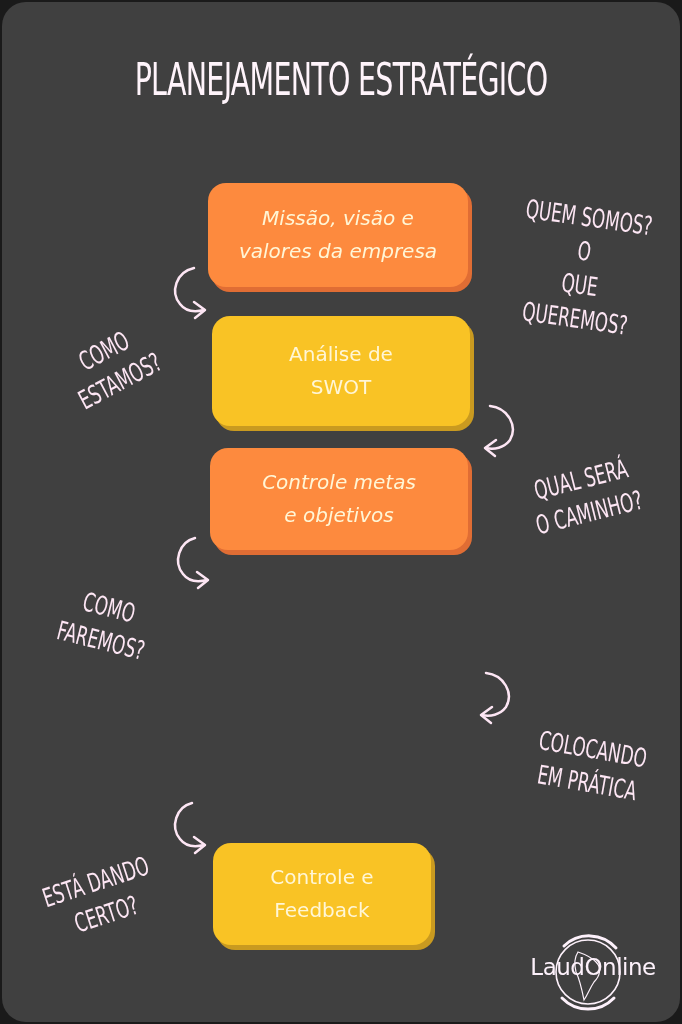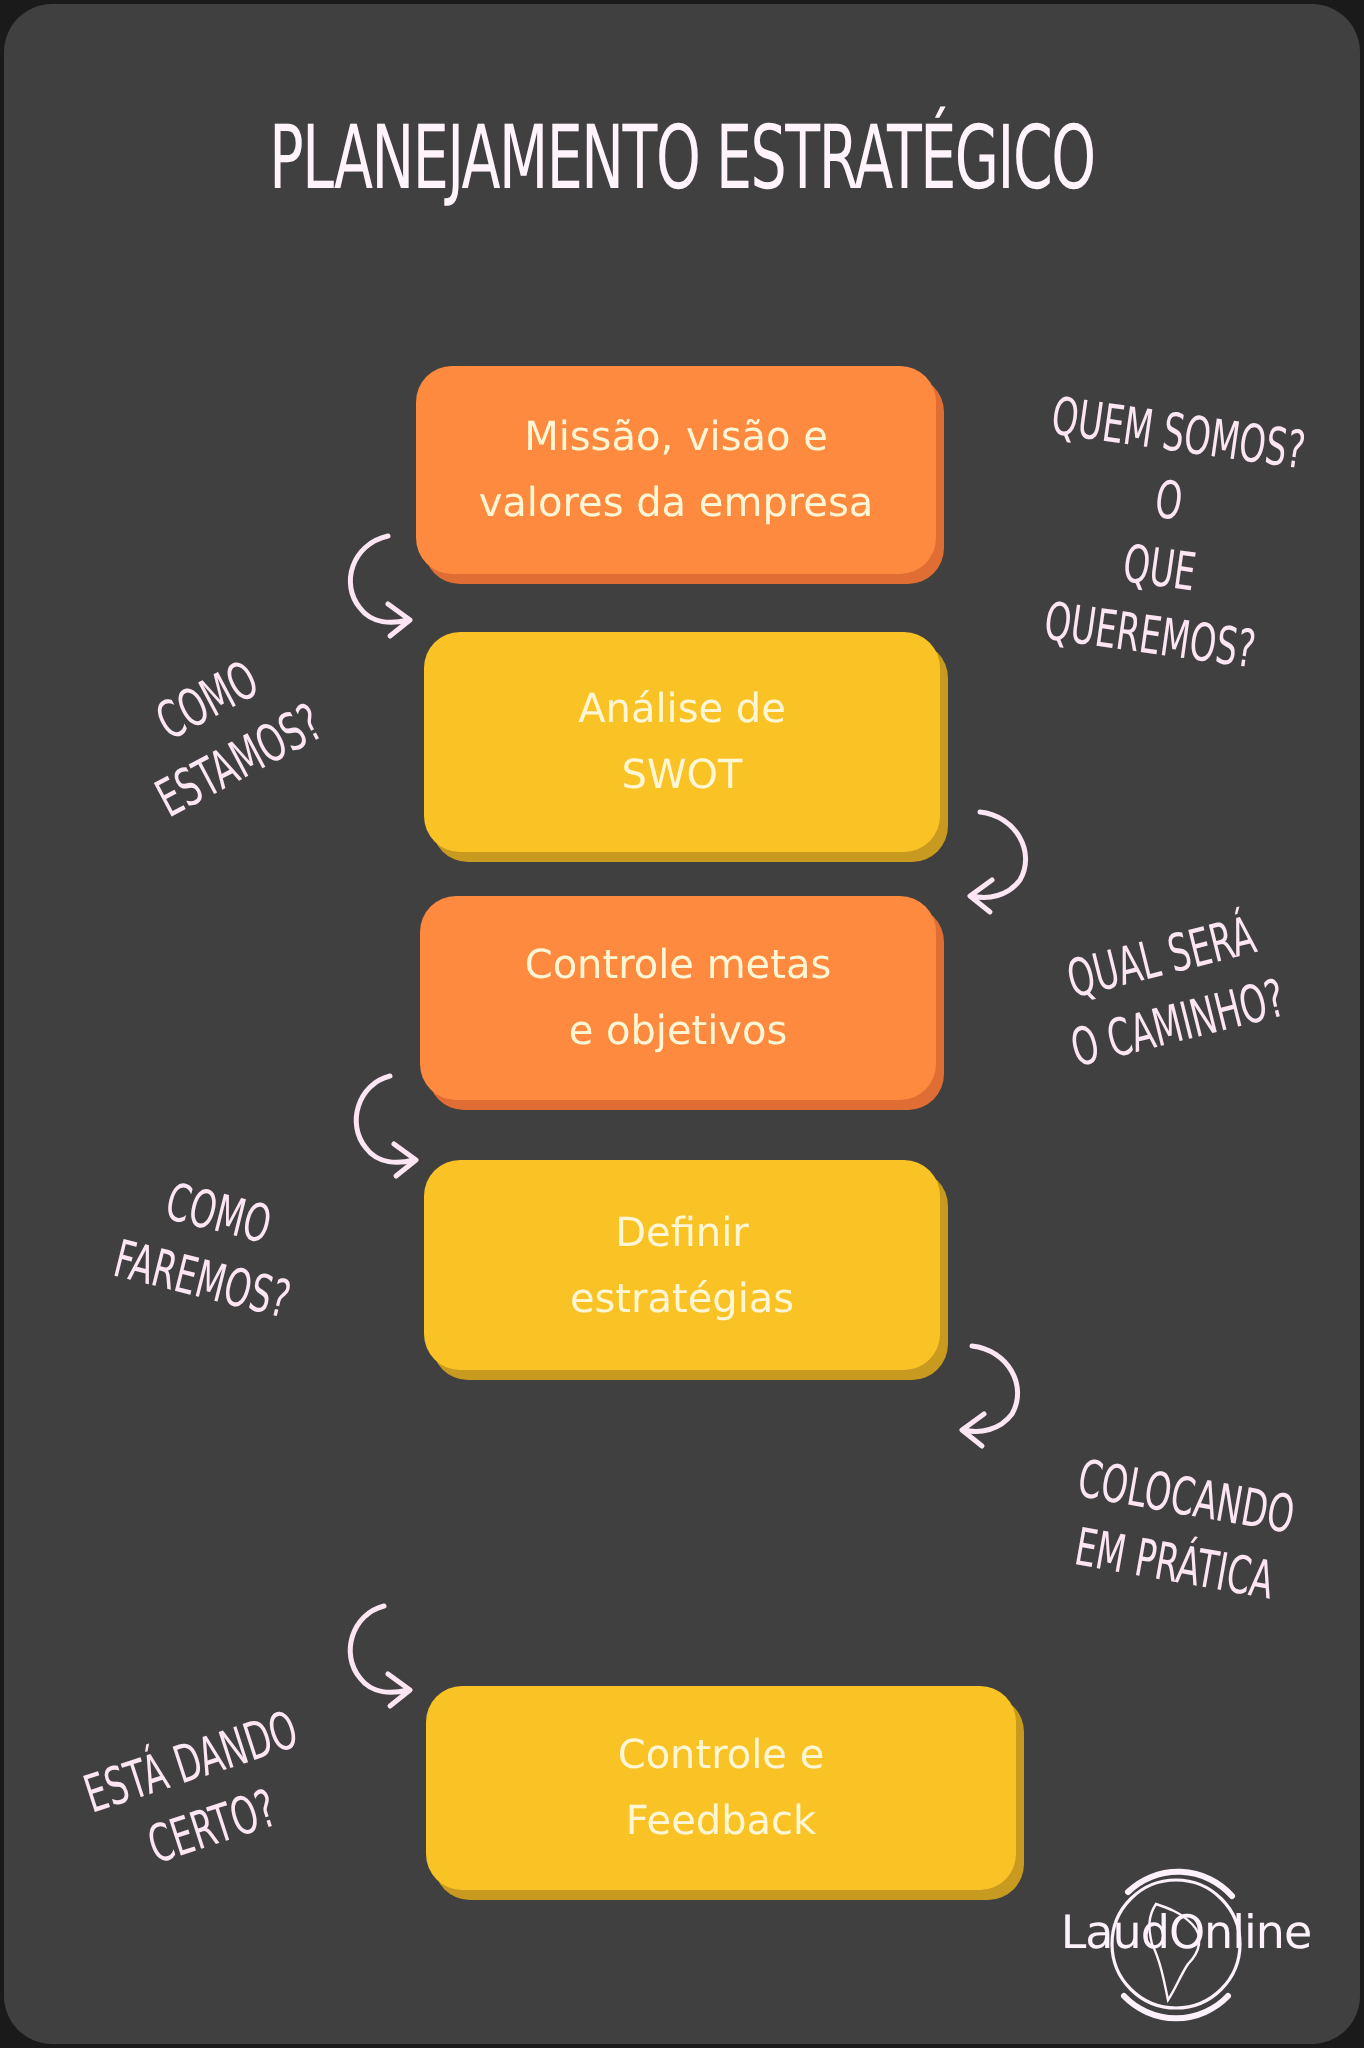--- a/index.html
+++ b/index.html
@@ -1,20 +1,20 @@
 <!DOCTYPE html>
 <html><head>
 <meta charset="utf-8">
 <style>
   html, body { margin: 0; padding: 0; }
   body { width: 682px; height: 1024px; background: #1a1a1a; position: relative; overflow: hidden; font-family: "DejaVu Sans", sans-serif; }
   .card { position: absolute; left: 2px; top: 2px; width: 678px; height: 1020px; background: #404040; border-radius: 24px; overflow: hidden; }
   .title { position: absolute; left: 0; top: 52px; width: 100%; text-align: center; color: #fff4fb; font-family: "DejaVu Sans Condensed", "DejaVu Sans", sans-serif; font-size: 44px; font-weight: normal; letter-spacing: -1px; text-transform: uppercase; transform: scaleX(0.72); transform-origin: center; }
   .step { position: absolute; display: flex; align-items: center; justify-content: center; text-align: center; border-radius: 18px; color: #fff6d6; font-family: "DejaVu Sans", sans-serif; font-size: 20px; line-height: 33px; }
-  .step.orange { background: #fd8a3e; box-shadow: 4px 5px 0 #e06d34; }
+  .step.orange { background: #fd8a3e; box-shadow: 4px 5px 0 #e06d34; font-style: italic; }
   .step.yellow { background: #f9c325; box-shadow: 4px 5px 0 #c99a20; }
   .step span { display: block; white-space: pre-line; }
   .note { position: absolute; color: #fde6f4; font-family: "DejaVu Sans Condensed", "DejaVu Sans", sans-serif; font-size: 26px; line-height: 34px; text-transform: uppercase; white-space: pre-line; text-align: center; transform-origin: center; }
   .arrow { position: absolute; }
   .logo { position: absolute; left: 516px; top: 930px; width: 150px; height: 80px; }
   .logo-text { position: absolute; left: 0; top: 22px; width: 150px; text-align: center; color: #fdf1fb; font-family: "DejaVu Sans", sans-serif; font-size: 23px; letter-spacing: -0.5px; }
 </style>
 </head>
 <body>
 
@@ -27,25 +27,21 @@
 valores da empresa</span>
   </div>
   <div class="step yellow" style="left:210px; top:314px; width:258px; height:110px;">
     <span>Análise de
 SWOT</span>
   </div>
   <div class="step orange" style="left:208px; top:446px; width:258px; height:102px;">
     <span>Controle metas
 e objetivos</span>
   </div>
-  <div class="step yellow" style="left:210px; top:578px; width:258px; height:105px;">
-    <span>Definir
-estratégias</span>
-  </div>
-  <div class="step yellow" style="left:211px; top:841px; width:295px; height:102px;">
+  <div class="step yellow" style="left:211px; top:841px; width:218px; height:102px;">
     <span>Controle e
 Feedback</span>
   </div>
 
   <div class="note" style="left:480px; top:198px; width:200px; transform: rotate(8deg) scaleX(0.72);">Quem somos? O
 que queremos?</div>
   <div class="note" style="left:40px; top:330px; width:140px; transform: rotate(-28deg) scaleX(0.72);">Como
 estamos?</div>
   <div class="note" style="left:498px; top:460px; width:170px; transform: rotate(-14deg) scaleX(0.72);">Qual será
 o caminho?</div>

